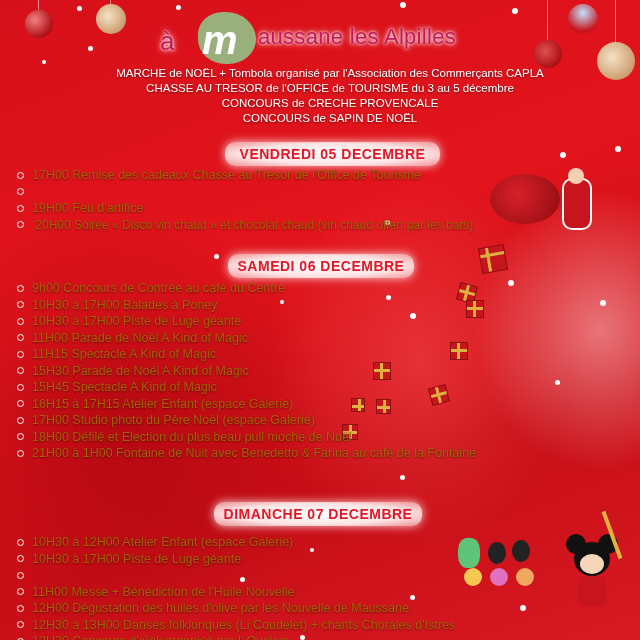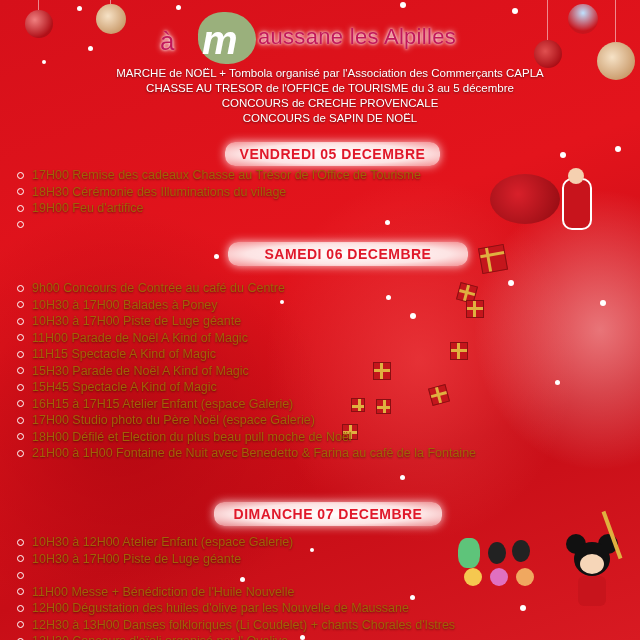--- a/index.html
+++ b/index.html
@@ -110,41 +110,41 @@
 <div class="intro">
   <div>MARCHE de NOËL + Tombola organisé par l'Association des Commerçants CAPLA</div>
   <div>CHASSE AU TRESOR de l'OFFICE de TOURISME du 3 au 5 décembre</div>
   <div>CONCOURS de CRECHE PROVENCALE</div>
   <div>CONCOURS de SAPIN DE NOËL</div>
 </div>
 
 <div class="day" style="left:225px;top:142px;width:215px;">VENDREDI 05 DECEMBRE</div>
 <ul class="list" style="top:167px;">
   <li><span class="bullet"></span><span>17H00 Remise des cadeaux Chasse au Trésor de l'Office de Tourisme</span></li>
-  <li><span class="bullet"></span><span>18H30 Cérémonie des Illuminations du village</span></li>
+  <li><span class="bullet"></span></li>
   <li><span class="bullet"></span><span>19H00 Feu d'artifice</span></li>
-  <li style="font-size:12px;"><span class="bullet"></span></li>
+  <li style="font-size:12px;"><span class="bullet"></span><span> 20H00 Soirée « Disco vin chaud » et chocolat chaud (vin chaud offert par les bars)</span></li>
 </ul>
 
-<div class="day" style="left:228px;top:242px;width:240px;">SAMEDI 06 DECEMBRE</div>
+<div class="day" style="left:228px;top:254px;width:186px;">SAMEDI 06 DECEMBRE</div>
 <ul class="list" style="top:280px;">
   <li><span class="bullet"></span><span>9h00 Concours de Contrée au café du Centre</span></li>
   <li><span class="bullet"></span><span>10H30 à 17H00 Balades à Poney</span></li>
   <li><span class="bullet"></span><span>10H30 à 17H00 Piste de Luge géante</span></li>
   <li><span class="bullet"></span><span>11H00 Parade de Noël A Kind of Magic</span></li>
   <li><span class="bullet"></span><span>11H15 Spectacle A Kind of Magic</span></li>
   <li><span class="bullet"></span><span>15H30 Parade de Noël A Kind of Magic</span></li>
   <li><span class="bullet"></span><span>15H45 Spectacle A Kind of Magic</span></li>
   <li><span class="bullet"></span><span>16H15 à 17H15 Atelier Enfant (espace Galerie)</span></li>
   <li><span class="bullet"></span><span>17H00 Studio photo du Père Noël (espace Galerie)</span></li>
   <li><span class="bullet"></span><span>18H00 Défilé et Election du plus beau pull moche de Noël</span></li>
   <li><span class="bullet"></span><span>21H00 à 1H00 Fontaine de Nuit avec Benedetto &amp; Farina au café de la Fontaine</span></li>
 </ul>
 
-<div class="day" style="left:214px;top:502px;width:228px;">DIMANCHE 07 DECEMBRE</div>
+<div class="day" style="left:214px;top:502px;width:208px;">DIMANCHE 07 DECEMBRE</div>
 <ul class="list" style="top:534px;">
   <li><span class="bullet"></span><span>10H30 à 12H00 Atelier Enfant (espace Galerie)</span></li>
   <li><span class="bullet"></span><span>10H30 à 17H00 Piste de Luge géante</span></li>
   <li><span class="bullet"></span></li>
   <li><span class="bullet"></span><span>11H00 Messe + Bénédiction de l'Huile Nouvelle</span></li>
   <li><span class="bullet"></span><span>12H00 Dégustation des huiles d'olive par les Nouvelle de Maussane</span></li>
   <li><span class="bullet"></span><span>12H30 à 13H00 Danses folkloriques (Li Coudelet) + chants Chorales d'Istres</span></li>
   <li><span class="bullet"></span><span>12H30 Concours d'aïoli organisé par l' Ovalive</span></li>
 </ul>
 

